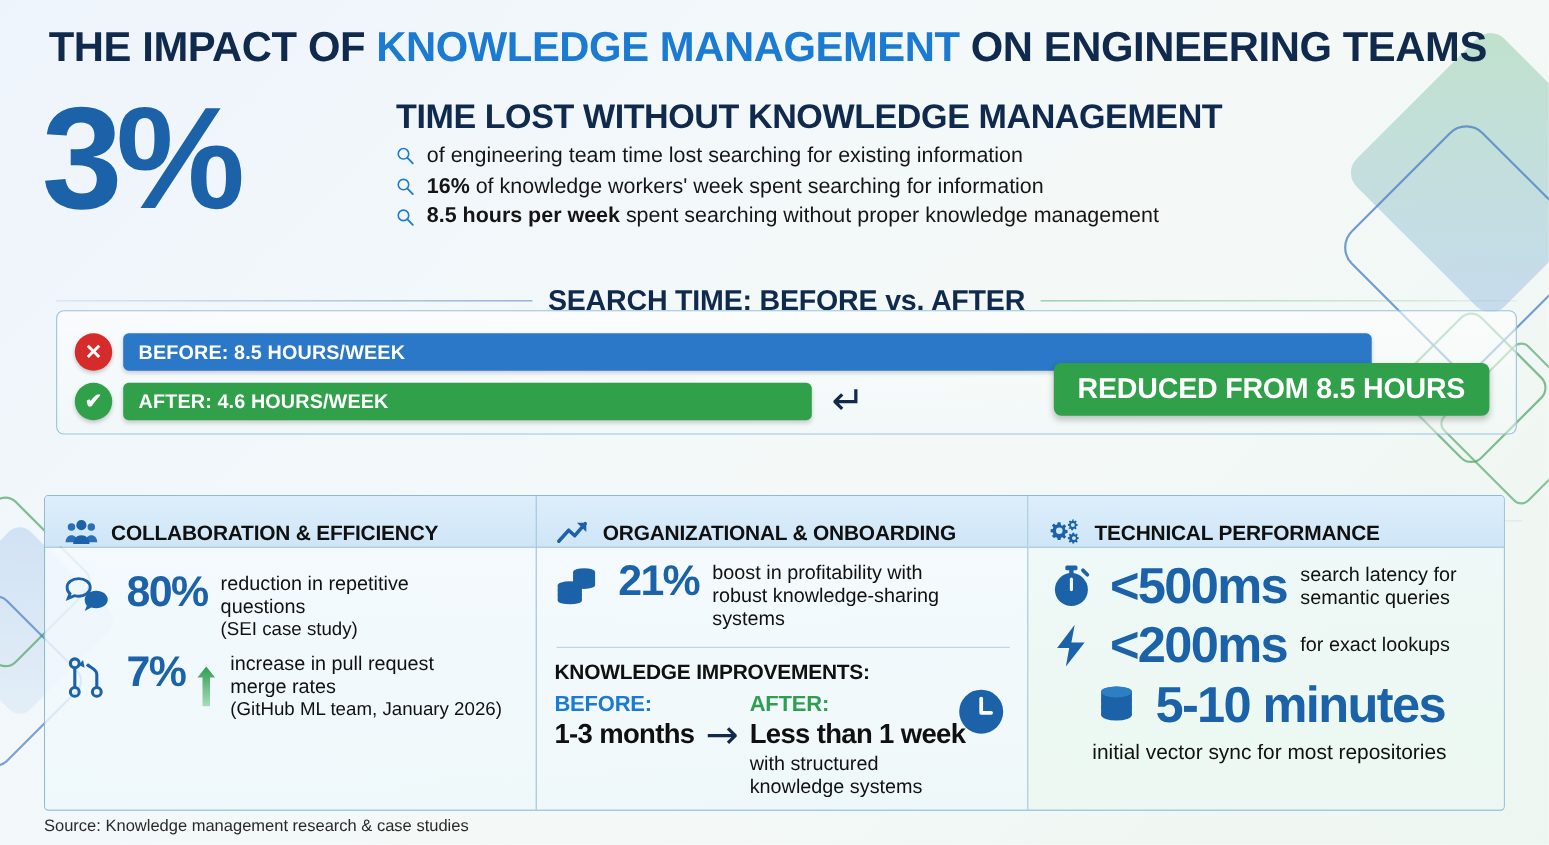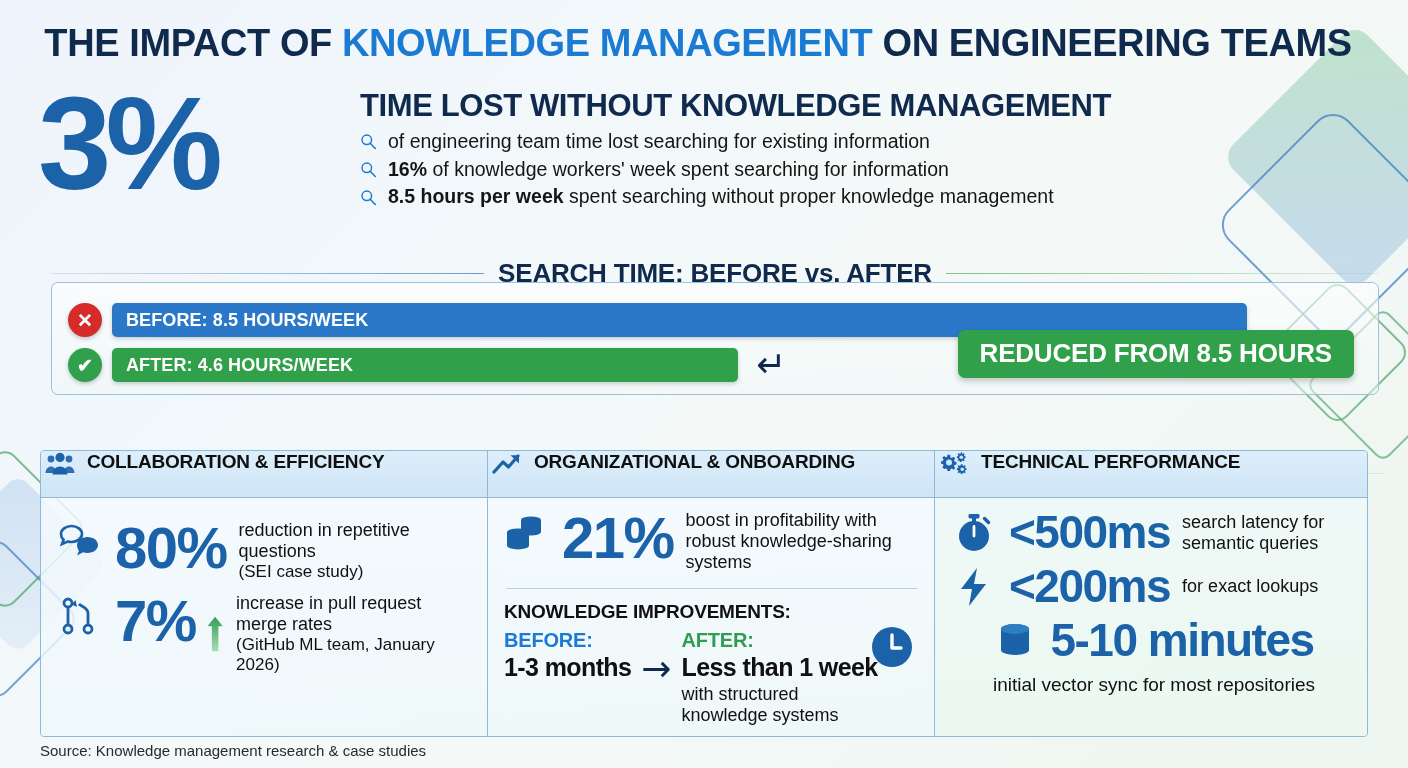--- a/index.html
+++ b/index.html
@@ -140,39 +140,39 @@
   #benefits-grid {
     position:absolute; inset:0; display:grid;
     grid-template-columns:446px 447px 435px;
     border:1.5px solid #8fb9d6; border-radius:4px; overflow:hidden;
   }
   .bcol { position:relative; display:flex; flex-direction:column; }
   .bcol + .bcol { border-left:1.5px solid #8fb9d6; }
   #col-technical { border-left-color:#8fb9d6; }
   #benefits-grid > .bcol:last-child { box-shadow:inset -1px 0 0 rgba(120,180,140,.6); }
   .bcol-head {
-    height:47px; display:flex; align-items:flex-start; gap:12px; padding-left:4px;
+    height:47px; display:flex; align-items:flex-end; gap:12px; padding-left:18px;
     background:linear-gradient(180deg,#ddeefb,#cfe6f7);
     border-bottom:1.5px solid #8fb9d6;
     font-size:19px; font-weight:bold; color:#101010; white-space:nowrap;
     letter-spacing:-.2px;
   }
   .bcol-head .hicon { width:30px; height:26px; flex:0 0 auto; }
   .bcol-body { flex:1 1 auto; padding:12px 14px 10px 16px; }
   #col-collab .bcol-body, #col-org .bcol-body {
     background:linear-gradient(180deg, rgba(244,250,255,.85), rgba(238,248,250,.8));
   }
   #col-technical .bcol-body {
     background:linear-gradient(180deg, rgba(238,249,248,.85), rgba(235,248,240,.85));
   }
 
   .stat-row { display:flex; align-items:flex-start; gap:12px; }
   .stat-icon { flex:0 0 auto; width:46px; height:46px; }
   .stat-big {
-    font-size:58px; font-weight:bold; color:#1b62a8; line-height:.98;
+    font-size:39px; font-weight:bold; color:#1b62a8; line-height:.98;
     letter-spacing:-1.5px; white-space:nowrap;
   }
   .stat-desc { font-size:18px; color:#111; line-height:1.18; }
   .stat-desc .sub { font-size:17px; }
 
   #col-collab .stat-row { margin-top:10px; }
   #collab-stat-2 { margin-top:50px; }
   #arrow-up { width:19px; height:40px; align-self:center; margin-left:-2px; }
 
   .divider-line { height:1px; background:#b9d2e4; margin:14px 2px 12px; }

